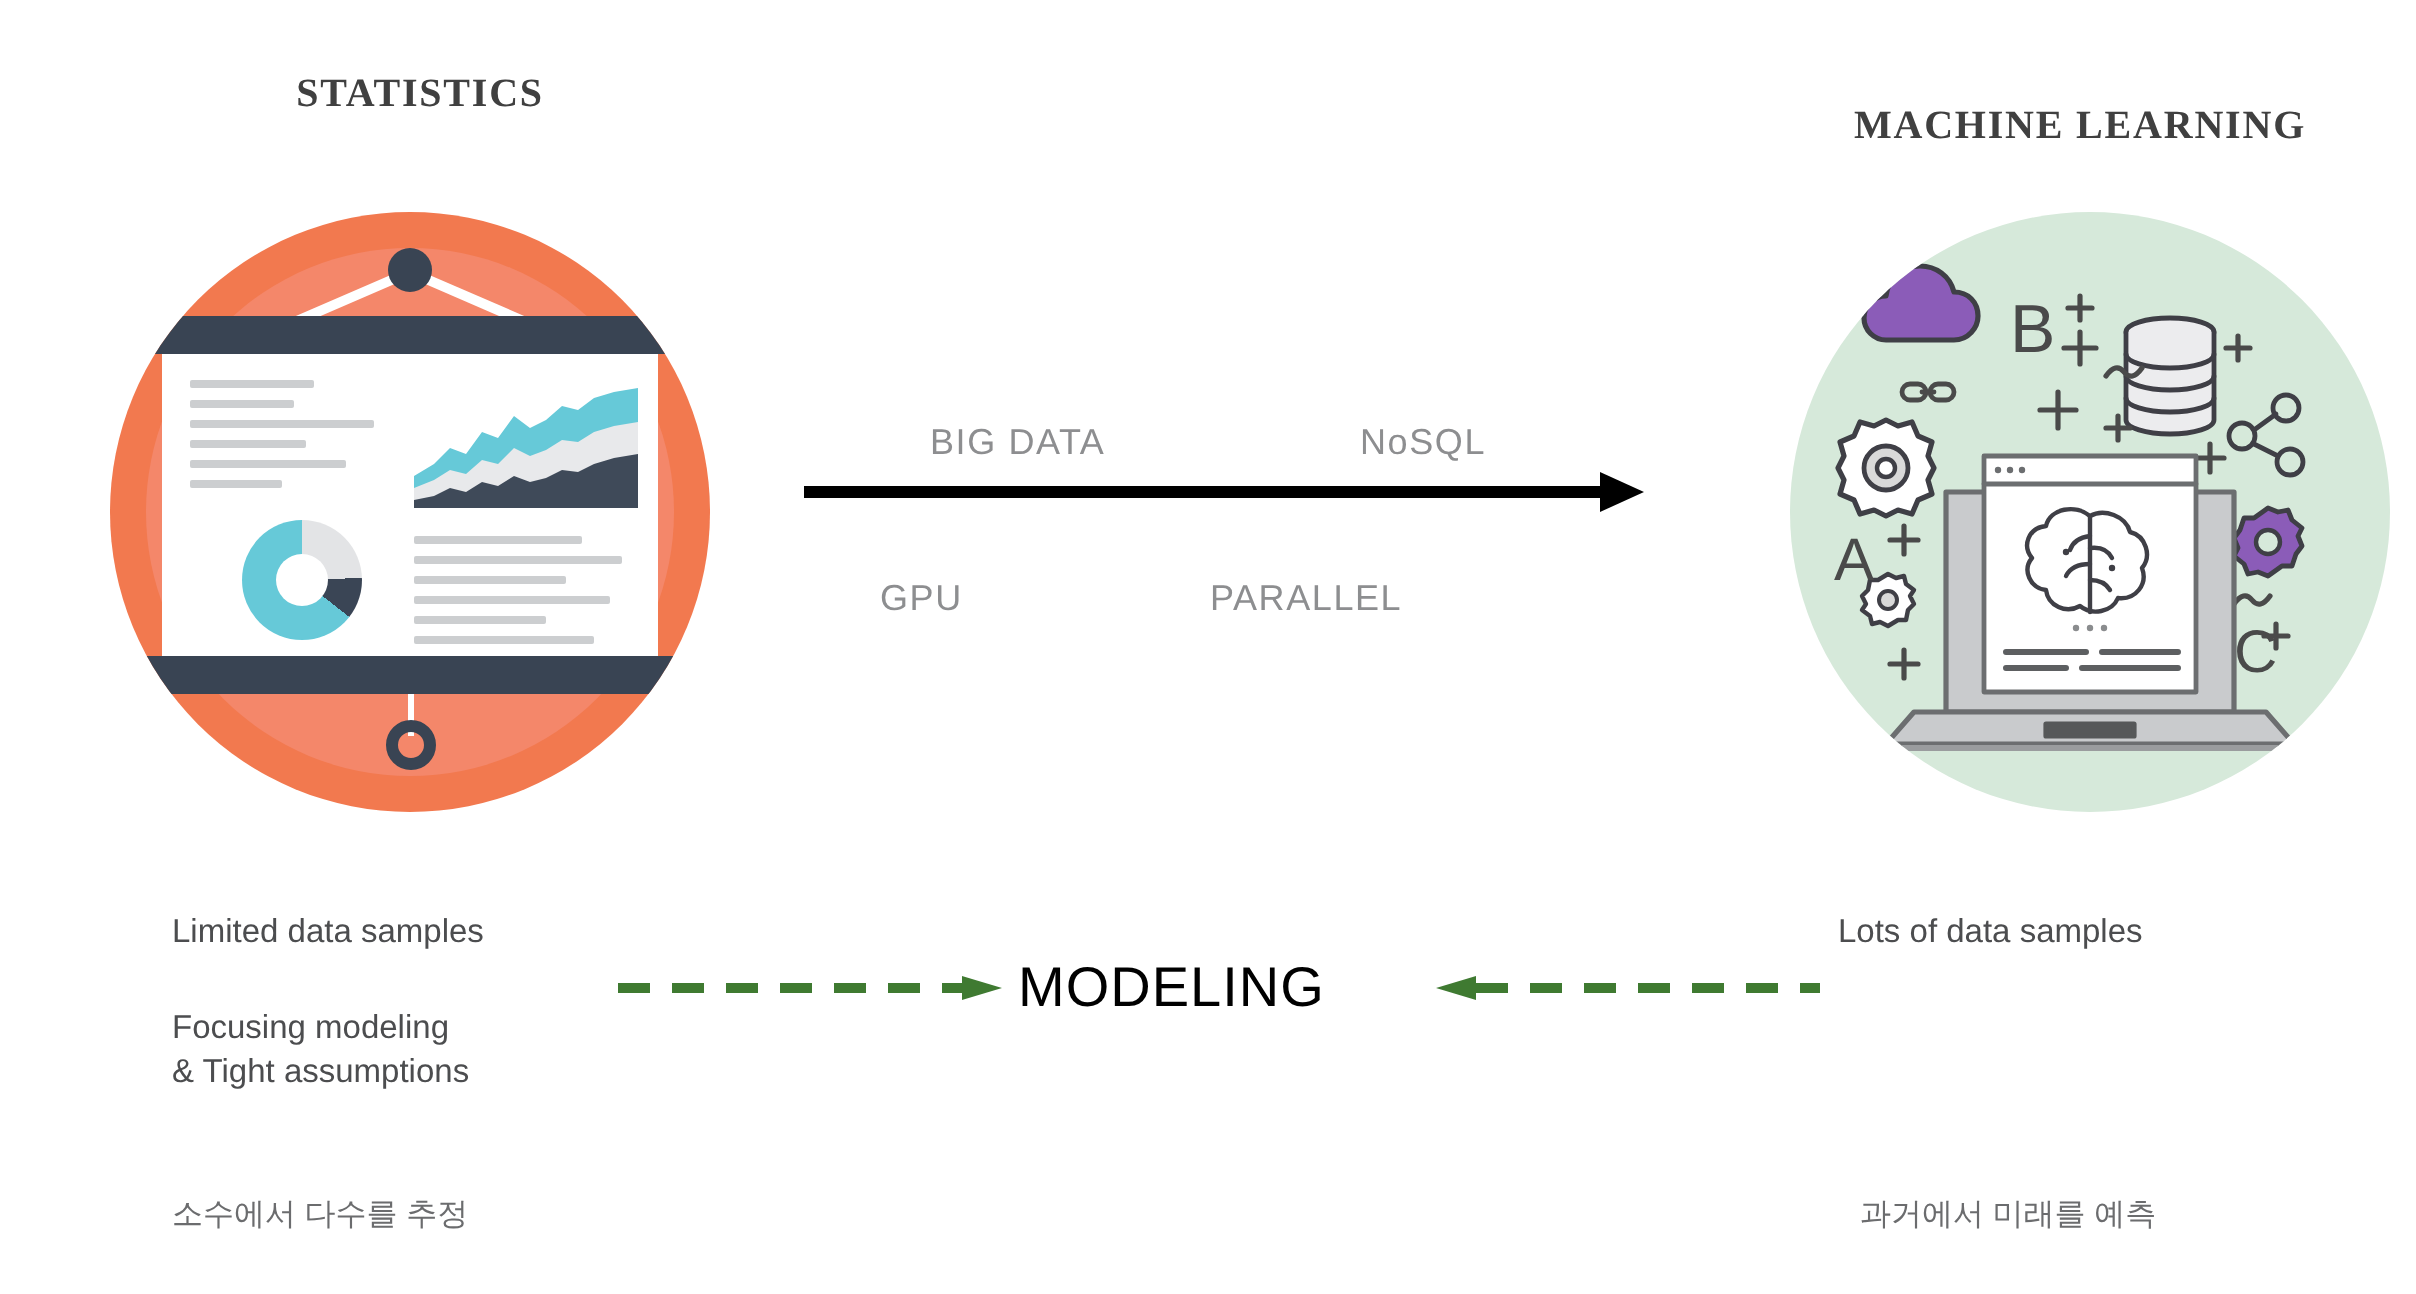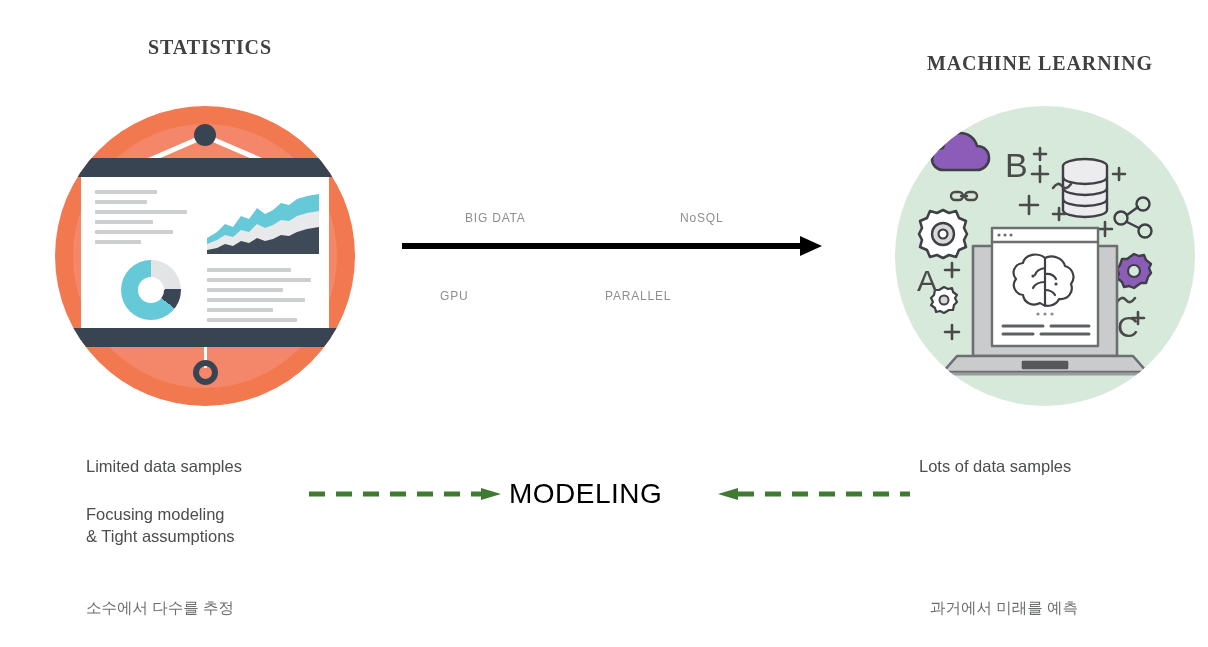--- a/index.html
+++ b/index.html
@@ -149,21 +149,21 @@
   }
 
   
   .mid-arrow {
     position: absolute;
     left: 402px; top: 235px;
     width: 420px; height: 22px;
   }
   .arrow-label {
     position: absolute;
-    font-size: 12px;
+    font-size: 18px;
     letter-spacing: 0.8px;
     color: #8d8e90;
     white-space: nowrap;
   }
   #label-bigdata  { left: 465px; top: 211px; }
   #label-nosql    { left: 680px; top: 211px; }
   #label-gpu      { left: 440px; top: 289px; }
   #label-parallel { left: 605px; top: 289px; }
 
   

